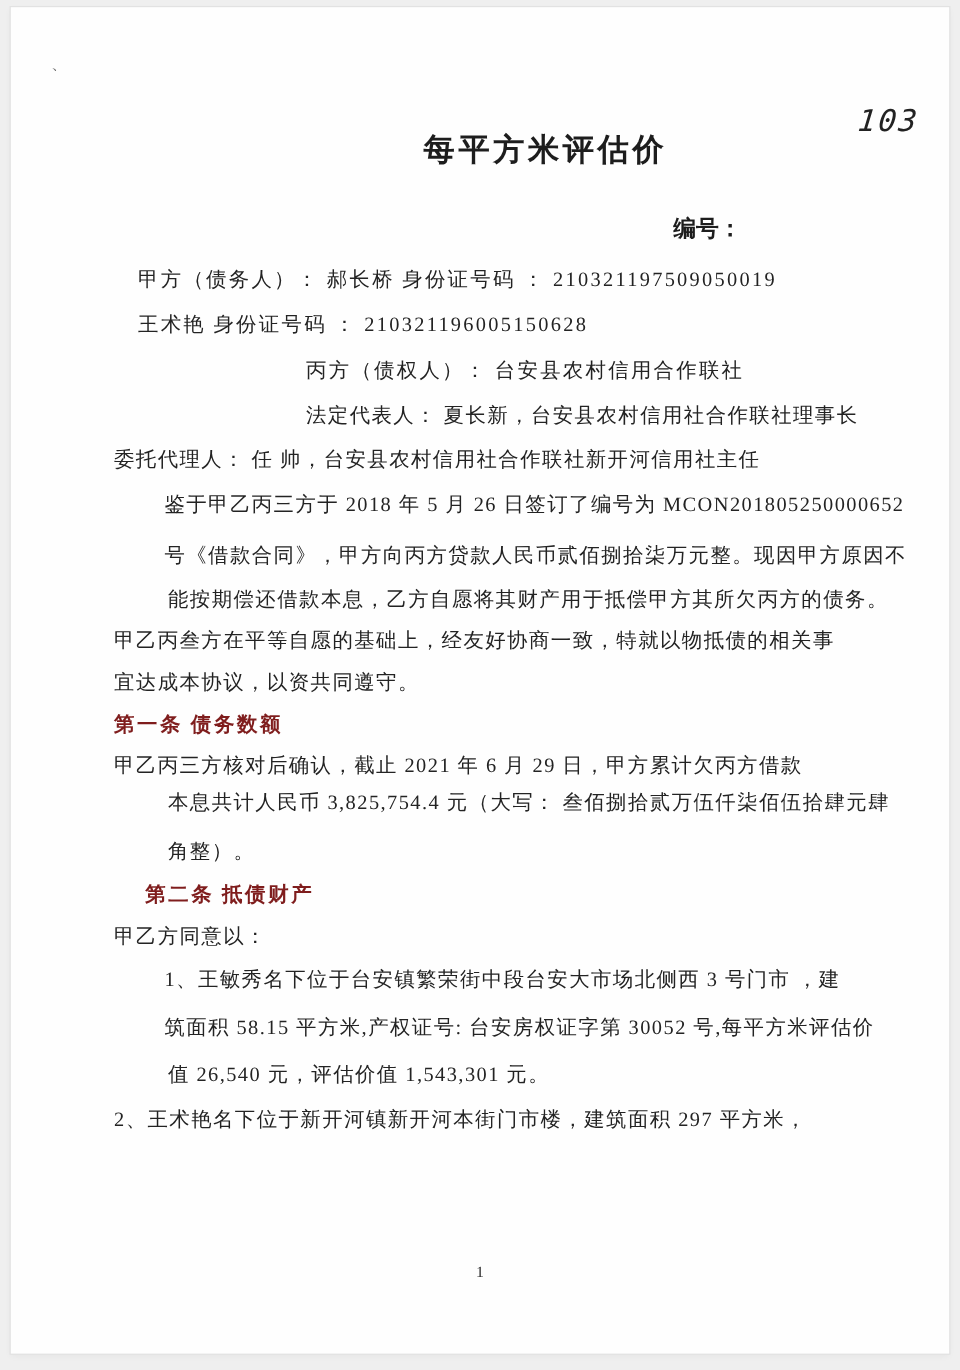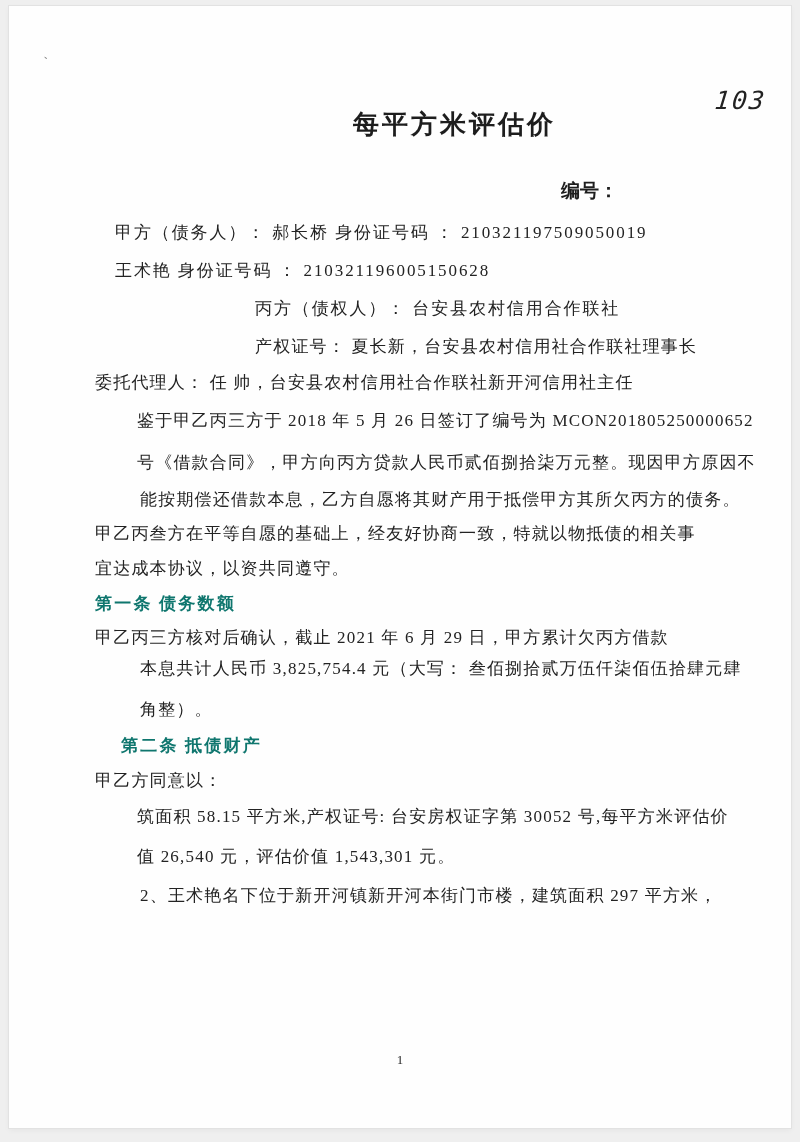--- a/index.html
+++ b/index.html
@@ -81,21 +81,21 @@
     position: absolute;
     white-space: nowrap;
     font-size: 17px;
     color: #232323;
     letter-spacing: 1.2px;
   }
   .doc-line.party { letter-spacing: 1.9px; }
   .doc-line.heading {
     font-weight: 700;
     letter-spacing: 2.2px;
-    color: #0f766e;
+    color: #7f1d1d;
   }
   
   .doc-line:nth-child(1)  { top: 215px; left: 106px; }
   .doc-line:nth-child(2)  { top: 253px; left: 106px; }
   .doc-line:nth-child(3)  { top: 291px; left: 246px; }
   .doc-line:nth-child(4)  { top: 329px; left: 246px; }
   .doc-line:nth-child(5)  { top: 365px; left: 86px;  }
   .doc-line:nth-child(6)  { top: 403px; left: 128px; }
   .doc-line:nth-child(7)  { top: 445px; left: 128px; }
   .doc-line:nth-child(8)  { top: 482px; left: 131px; }
@@ -134,33 +134,34 @@
     <div class="corner-number">103</div>
 
     <div class="doc-title">每平方米评估价</div>
 
     <div class="serial">编号：</div>
 
     <div class="lines">
         <div class="doc-line party">甲方（债务人）：  郝长桥   身份证号码 ： 210321197509050019</div>
         <div class="doc-line party">王术艳   身份证号码 ： 210321196005150628</div>
         <div class="doc-line party">丙方（债权人）： 台安县农村信用合作联社</div>
-        <div class="doc-line body">产权证号： 夏长新，台安县农村信用社合作联社理事长</div>
+        <div class="doc-line body">法定代表人： 夏长新，台安县农村信用社合作联社理事长</div>
         <div class="doc-line body">委托代理人： 任  帅，台安县农村信用社合作联社新开河信用社主任</div>
         <div class="doc-line body">鉴于甲乙丙三方于 2018 年 5 月 26 日签订了编号为 MCON201805250000652</div>
         <div class="doc-line body">号《借款合同》，甲方向丙方贷款人民币贰佰捌拾柒万元整。现因甲方原因不</div>
         <div class="doc-line body">能按期偿还借款本息，乙方自愿将其财产用于抵偿甲方其所欠丙方的债务。</div>
         <div class="doc-line body">甲乙丙叁方在平等自愿的基础上，经友好协商一致，特就以物抵债的相关事</div>
         <div class="doc-line body">宜达成本协议，以资共同遵守。</div>
         <div class="doc-line heading heading">第一条 债务数额</div>
         <div class="doc-line body">甲乙丙三方核对后确认，截止 2021 年 6 月 29 日，甲方累计欠丙方借款</div>
         <div class="doc-line body">本息共计人民币 3,825,754.4 元（大写：  叁佰捌拾贰万伍仟柒佰伍拾肆元肆</div>
         <div class="doc-line body">角整）。</div>
         <div class="doc-line heading heading">第二条 抵债财产</div>
         <div class="doc-line body">甲乙方同意以：</div>
+        <div class="doc-line body">1、王敏秀名下位于台安镇繁荣街中段台安大市场北侧西 3 号门市 ，建</div>
         <div class="doc-line body">筑面积 58.15 平方米,产权证号: 台安房权证字第 30052 号,每平方米评估价</div>
         <div class="doc-line body">值 26,540 元，评估价值 1,543,301 元。</div>
         <div class="doc-line body">2、王术艳名下位于新开河镇新开河本街门市楼，建筑面积 297 平方米，</div>
       </div>
 
     <div class="page-footer">1</div>
 
   </div>
 </div>
 

